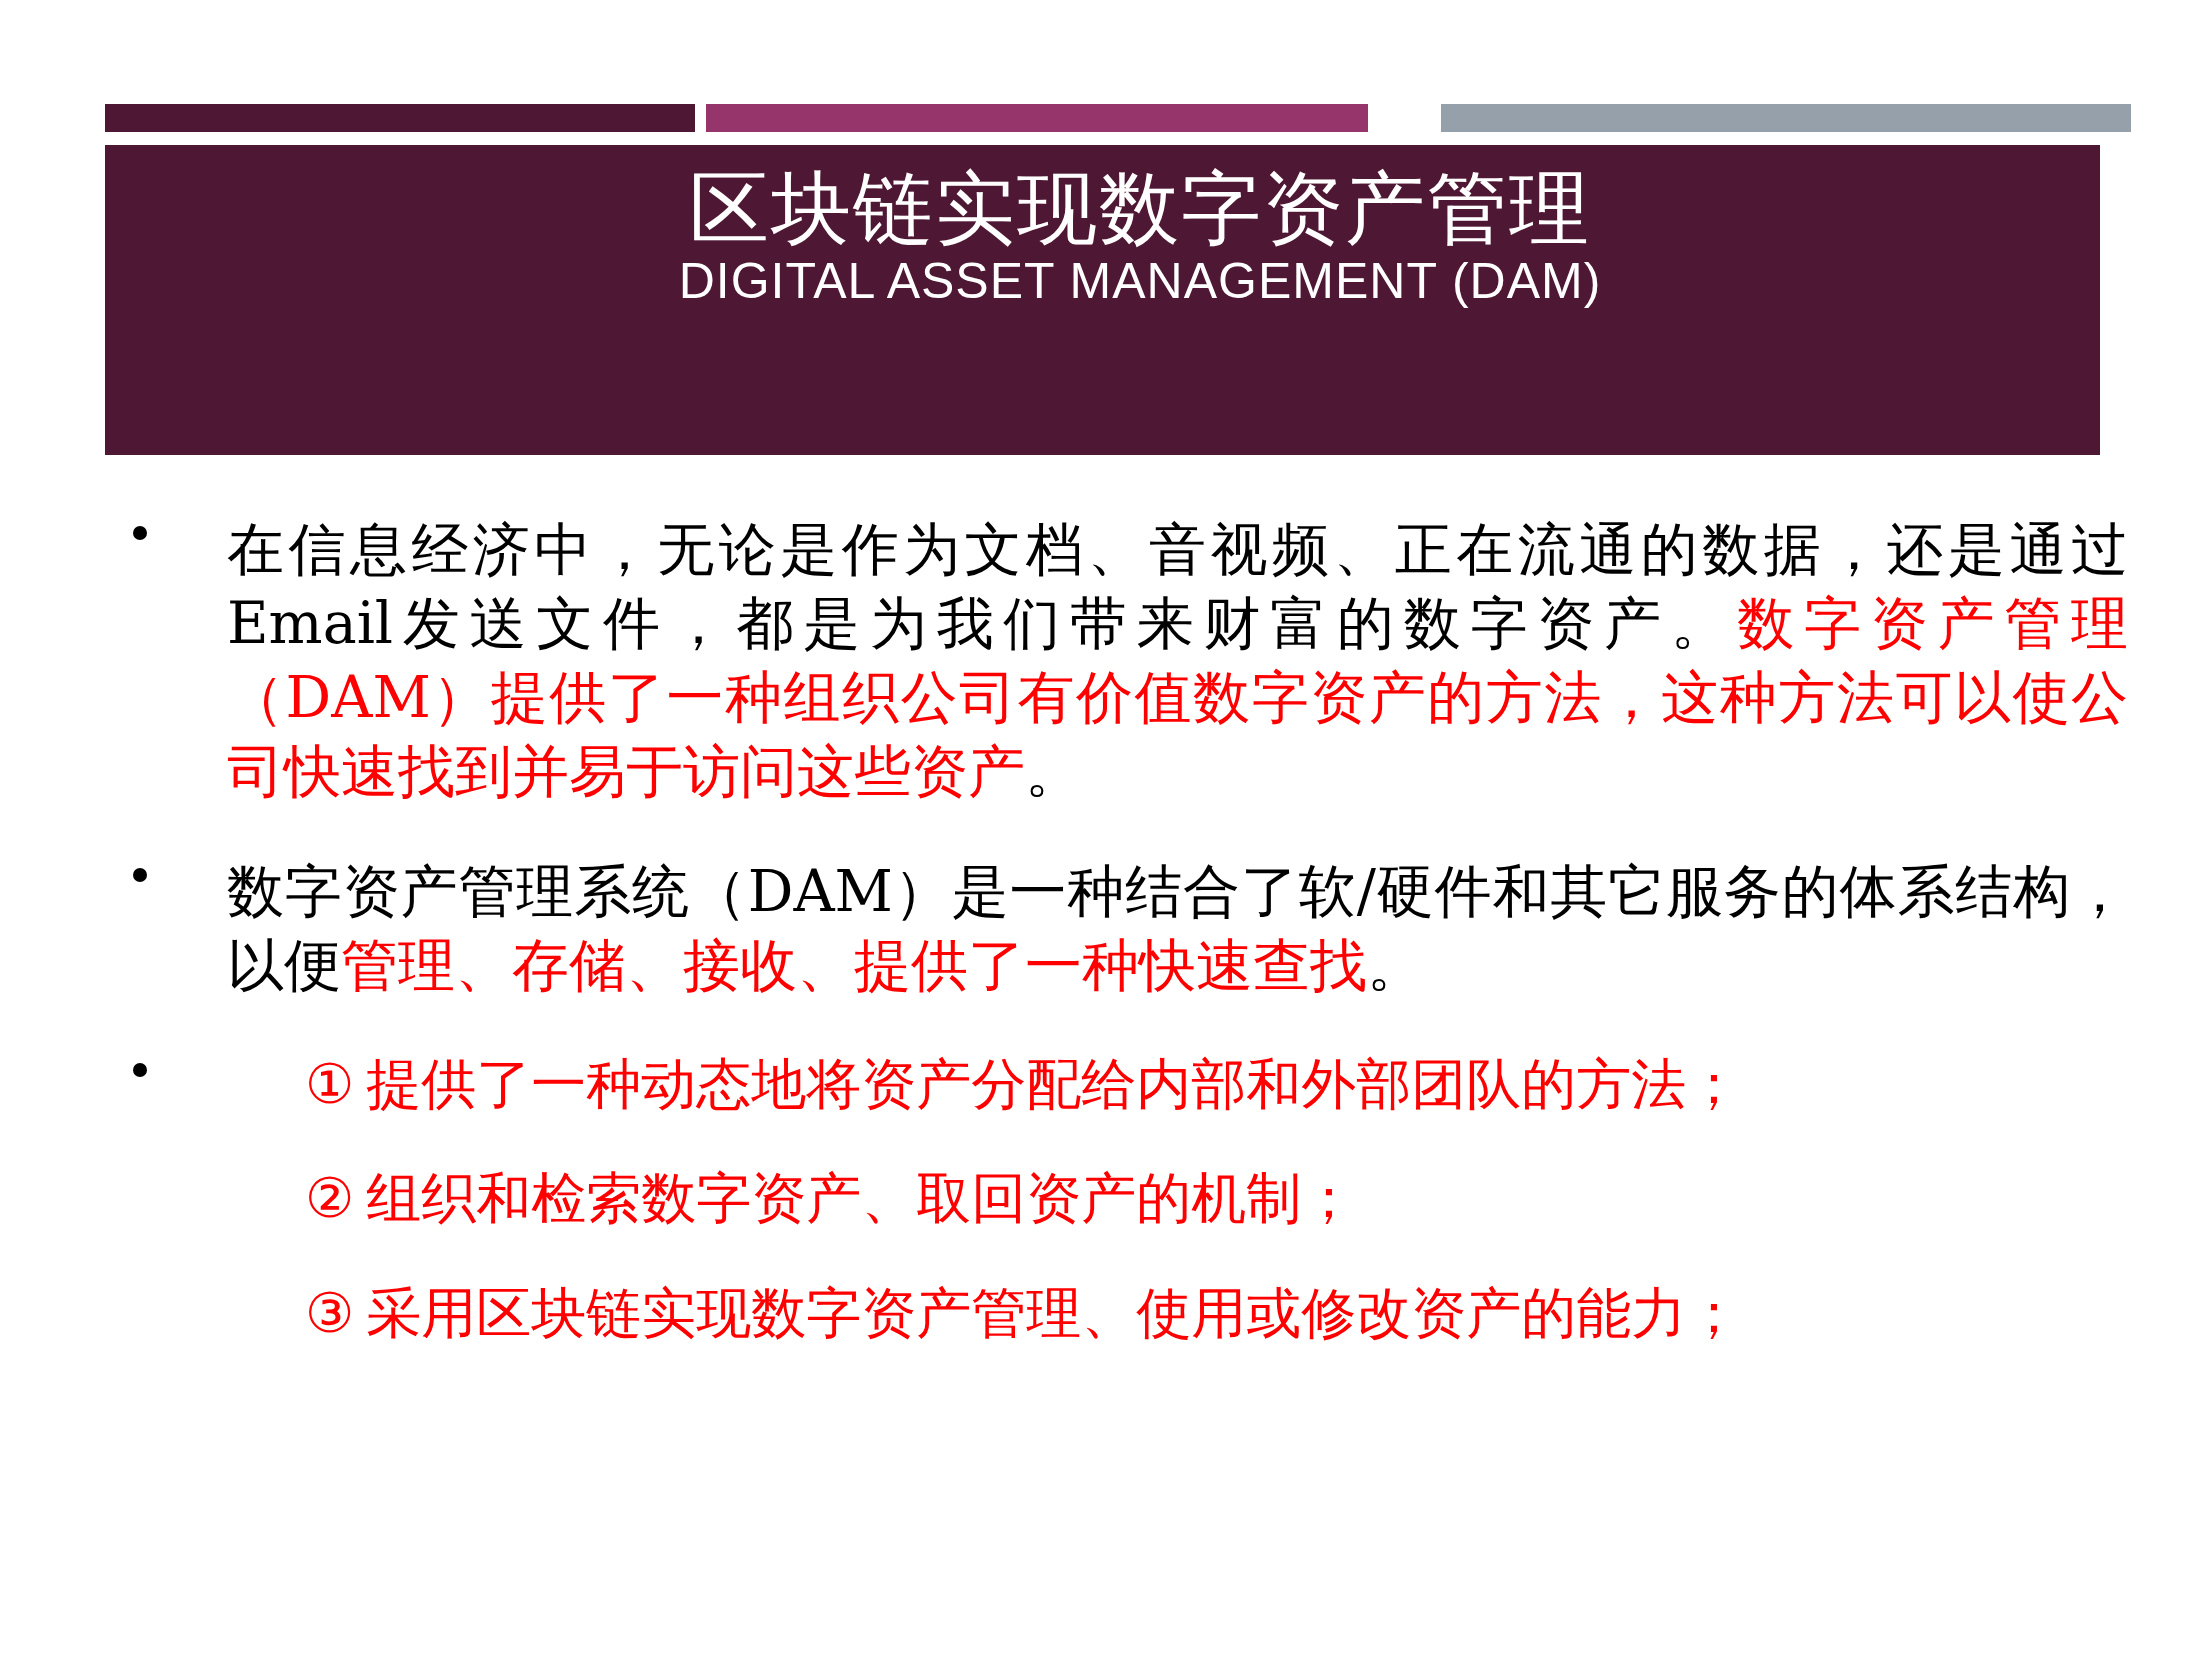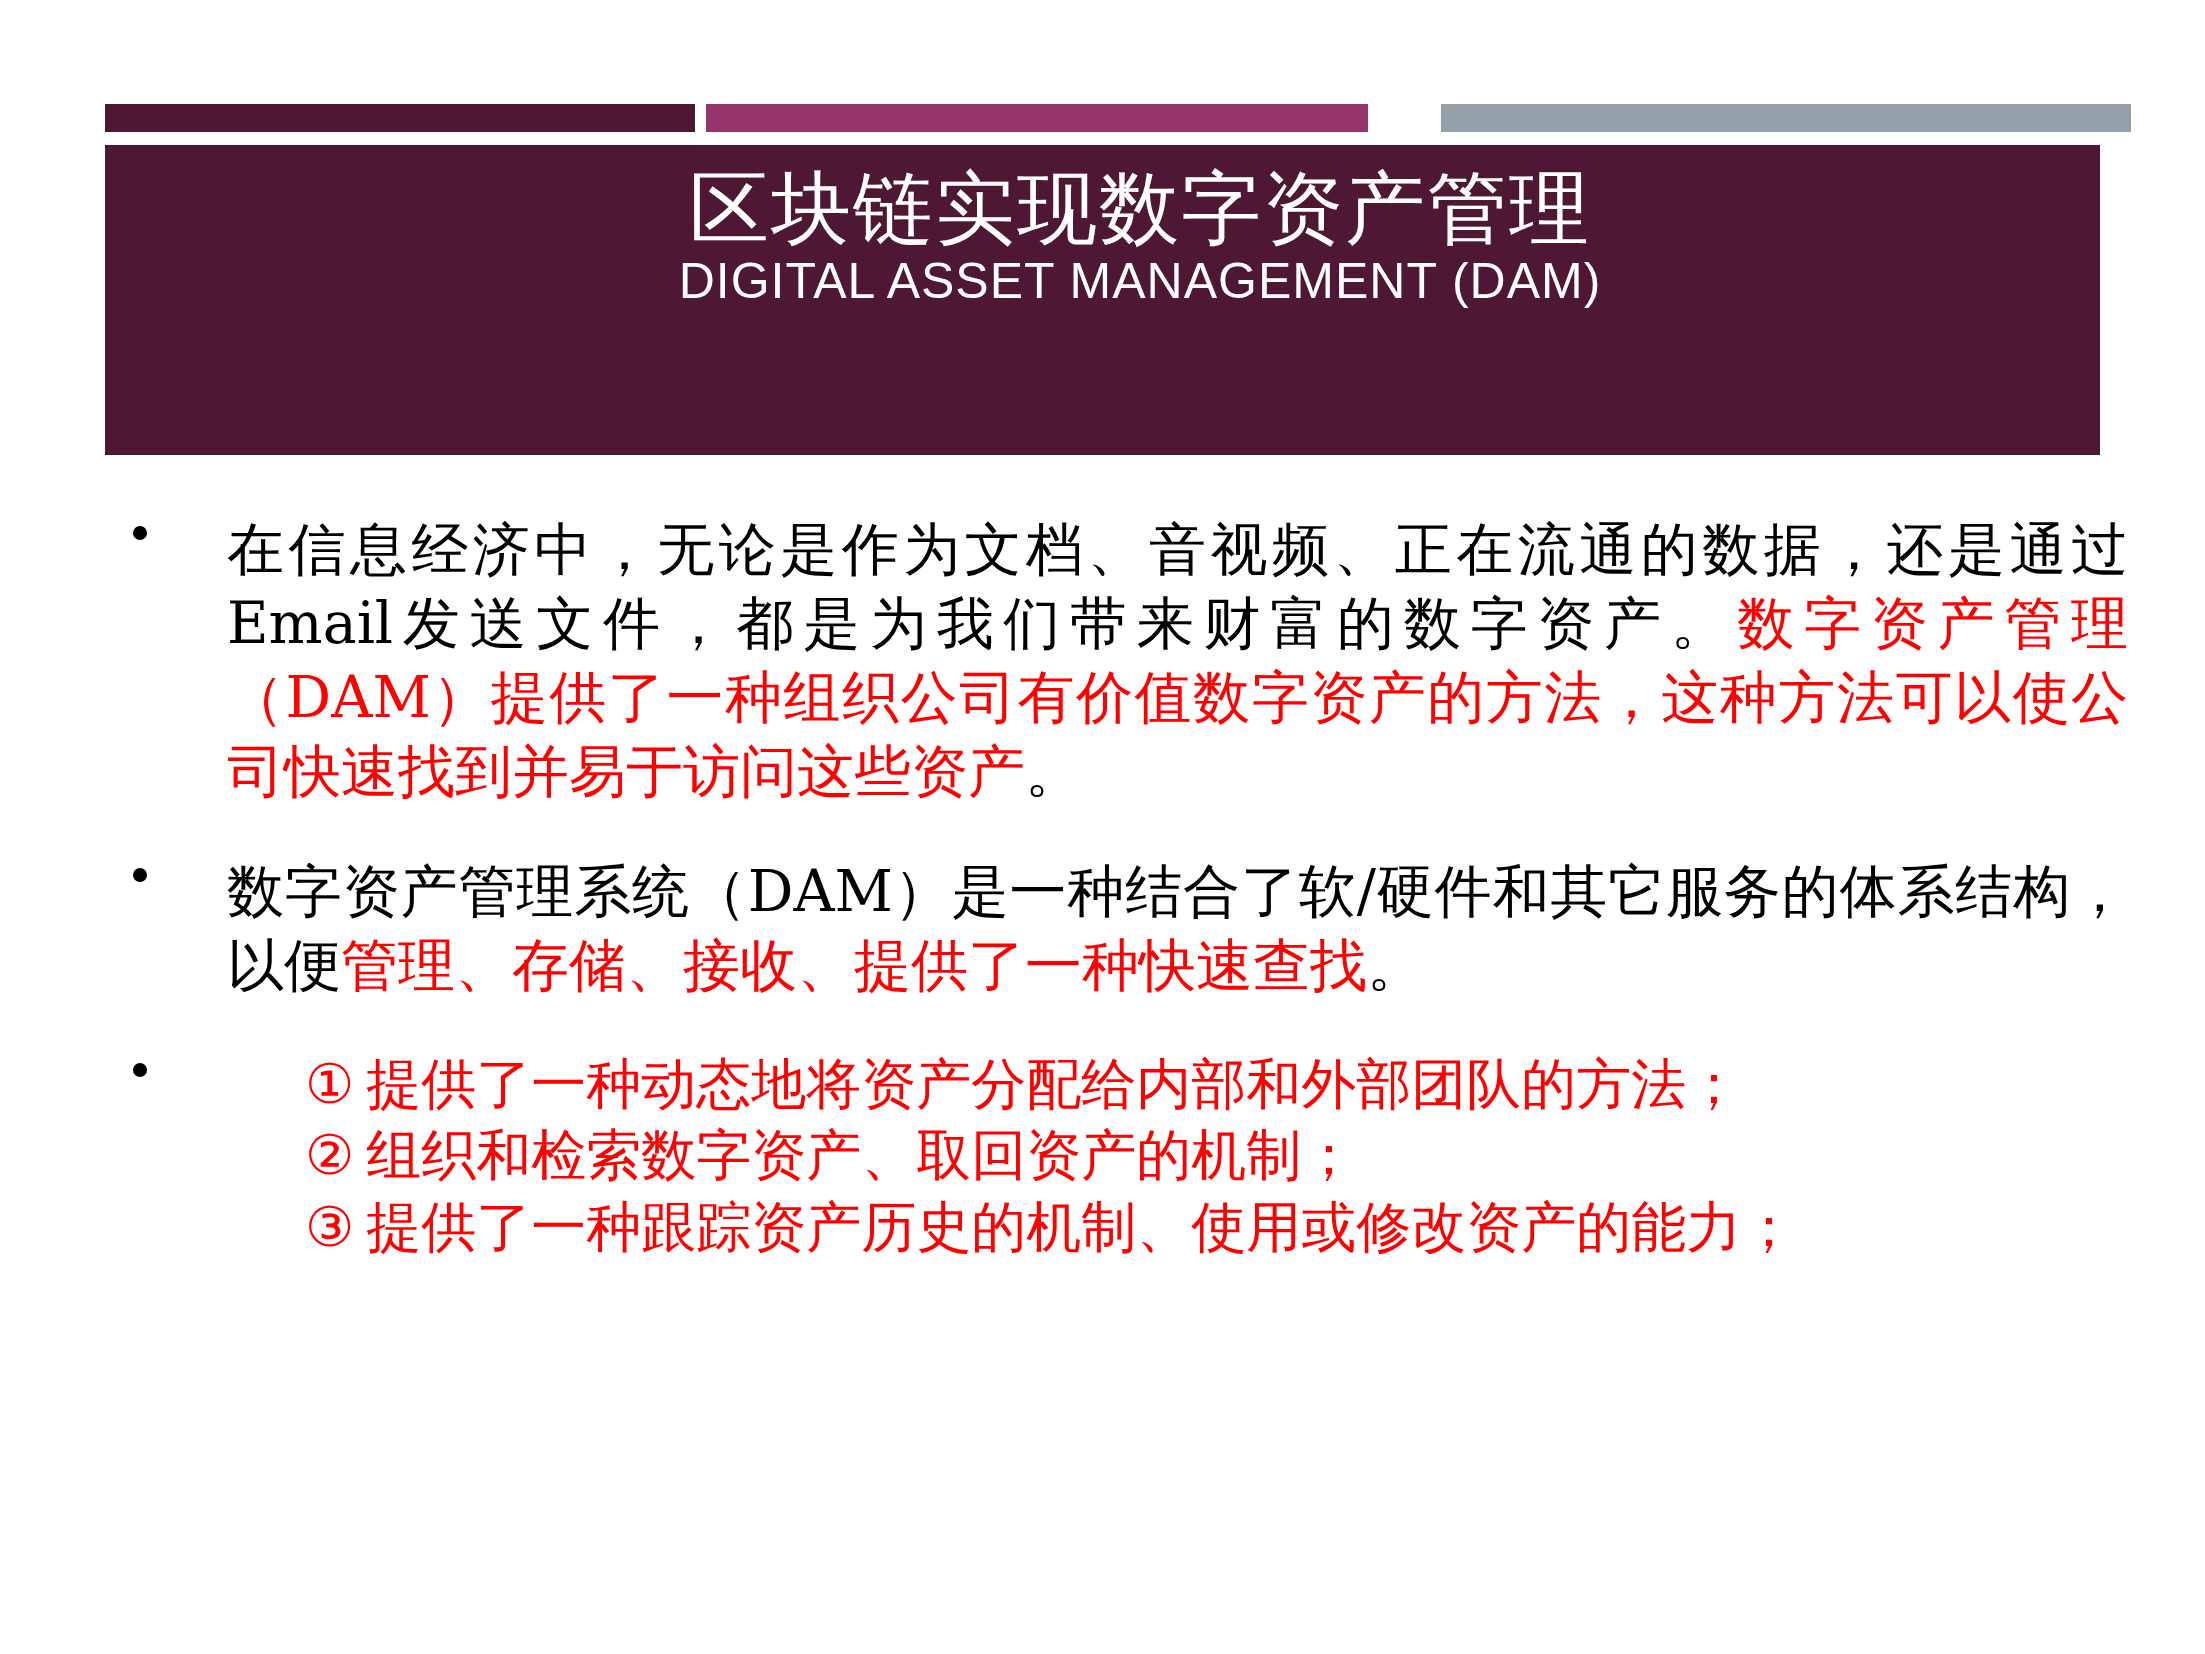--- a/index.html
+++ b/index.html
@@ -98,20 +98,21 @@
     list-style: none;
     margin: 0;
     padding: 0 0 0 175px;
   }
   .sublist li {
     font-family: "DejaVu Serif", "Liberation Serif", serif;
     font-size: 55px;
     line-height: 1.30;
     color: #FF0000;
     white-space: nowrap;
+    margin-top: 43px;
   }
   .sublist .num { margin-right: 12px; }
 </style>
 </head>
 <body>
 
 <div class="deco-bars">
   <div class="bar bar-dark"></div>
   <div class="bar bar-accent"></div>
   <div class="bar bar-gray"></div>
@@ -136,17 +137,17 @@
     <p class="para">
       <span>数字资产管理系统（DAM）是一种结合了软/硬件和其它服务的体系结构，以便</span><span class="red">管理、存储、接收、提供了一种快速查找</span><span>。</span>
     </p>
   </div>
 
   <div class="bullet-block">
     <span class="bullet-dot"></span>
     <ol class="sublist">
       <li><span class="num">①</span><span>提供了一种动态地将资产分配给内部和外部团队的方法；</span></li>
       <li><span class="num">②</span><span>组织和检索数字资产、取回资产的机制；</span></li>
-      <li><span class="num">③</span><span>提供了一种跟踪资产历史的机制、使用或修改资产的能力；</span></li>
+      <li><span class="num">③</span><span>采用区块链实现数字资产管理、使用或修改资产的能力；</span></li>
     </ol>
   </div>
 
 </div>
 
 </body></html>

